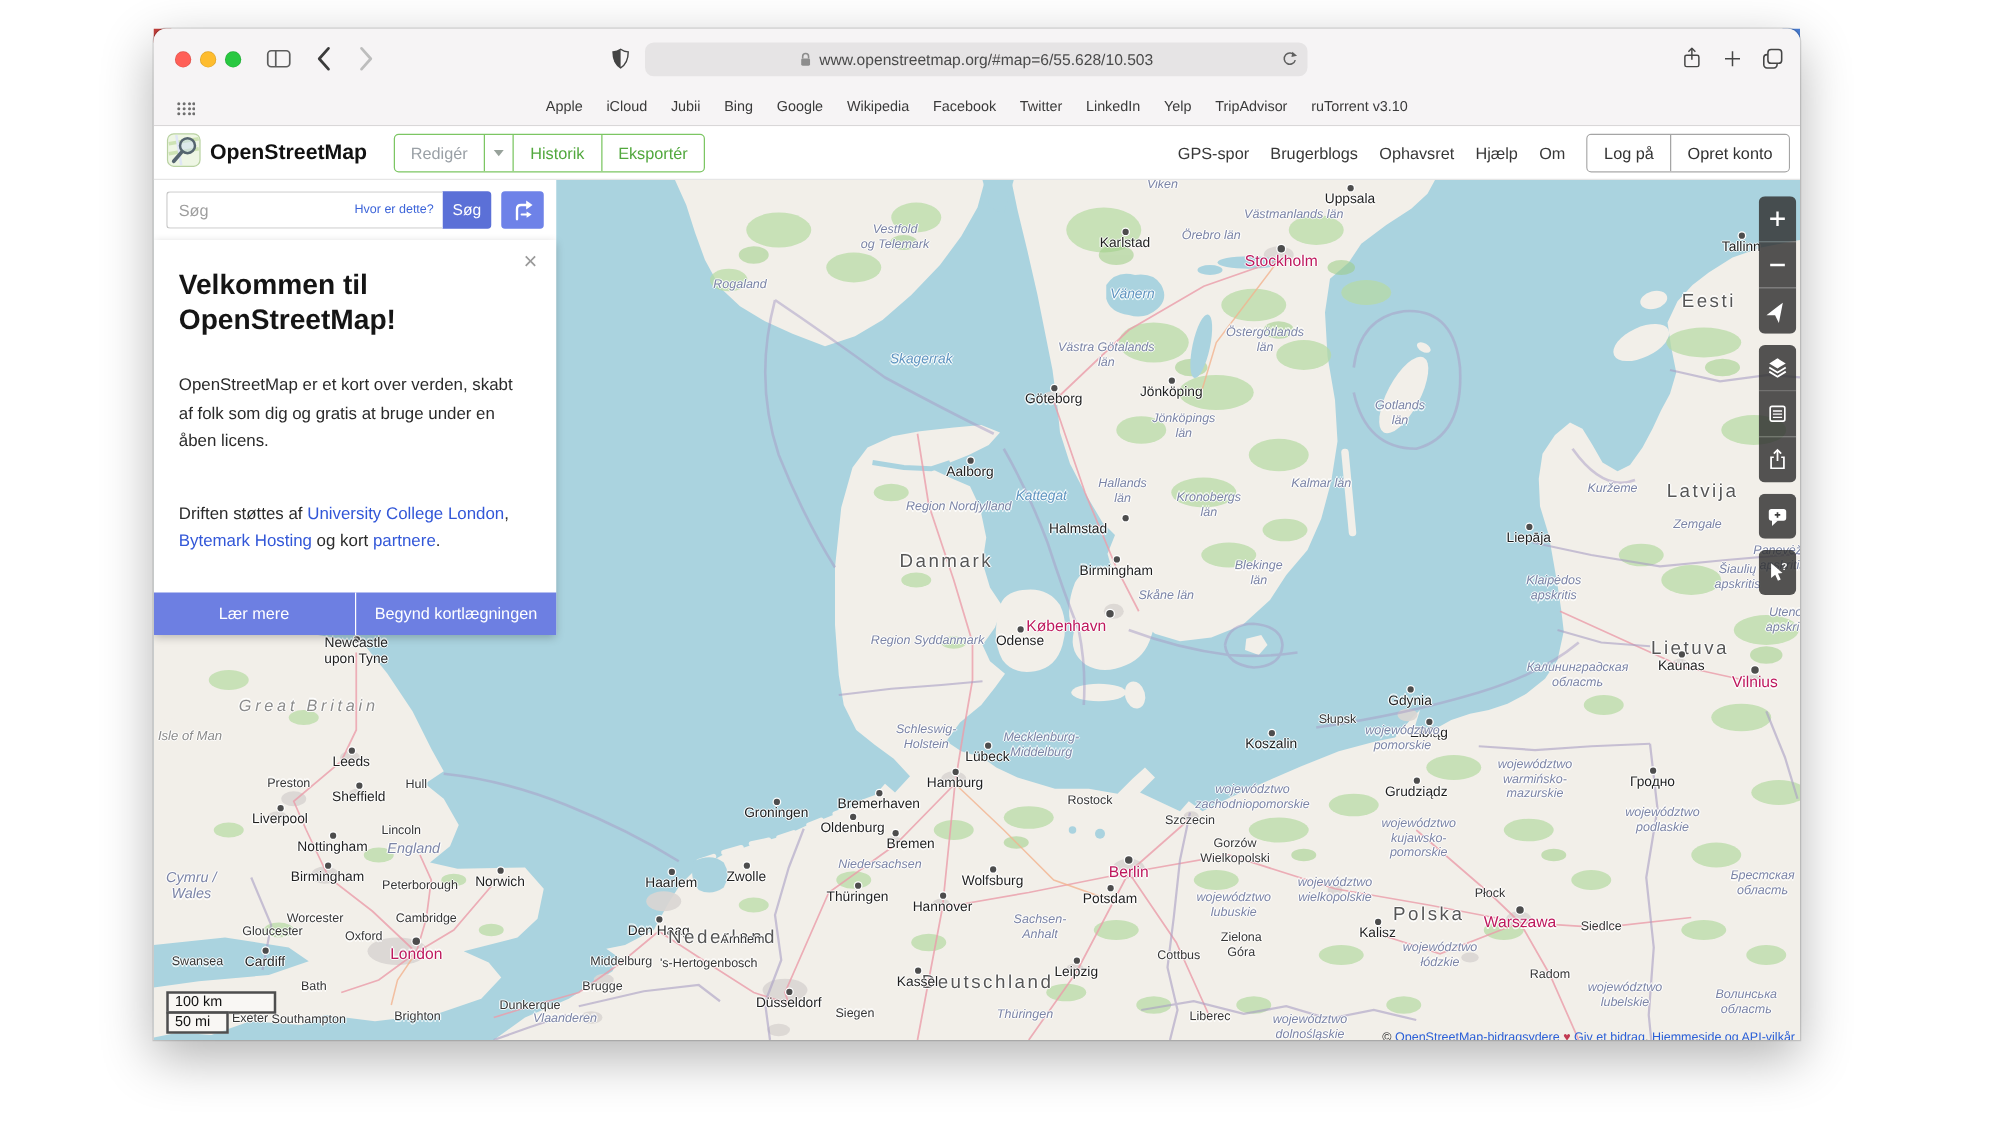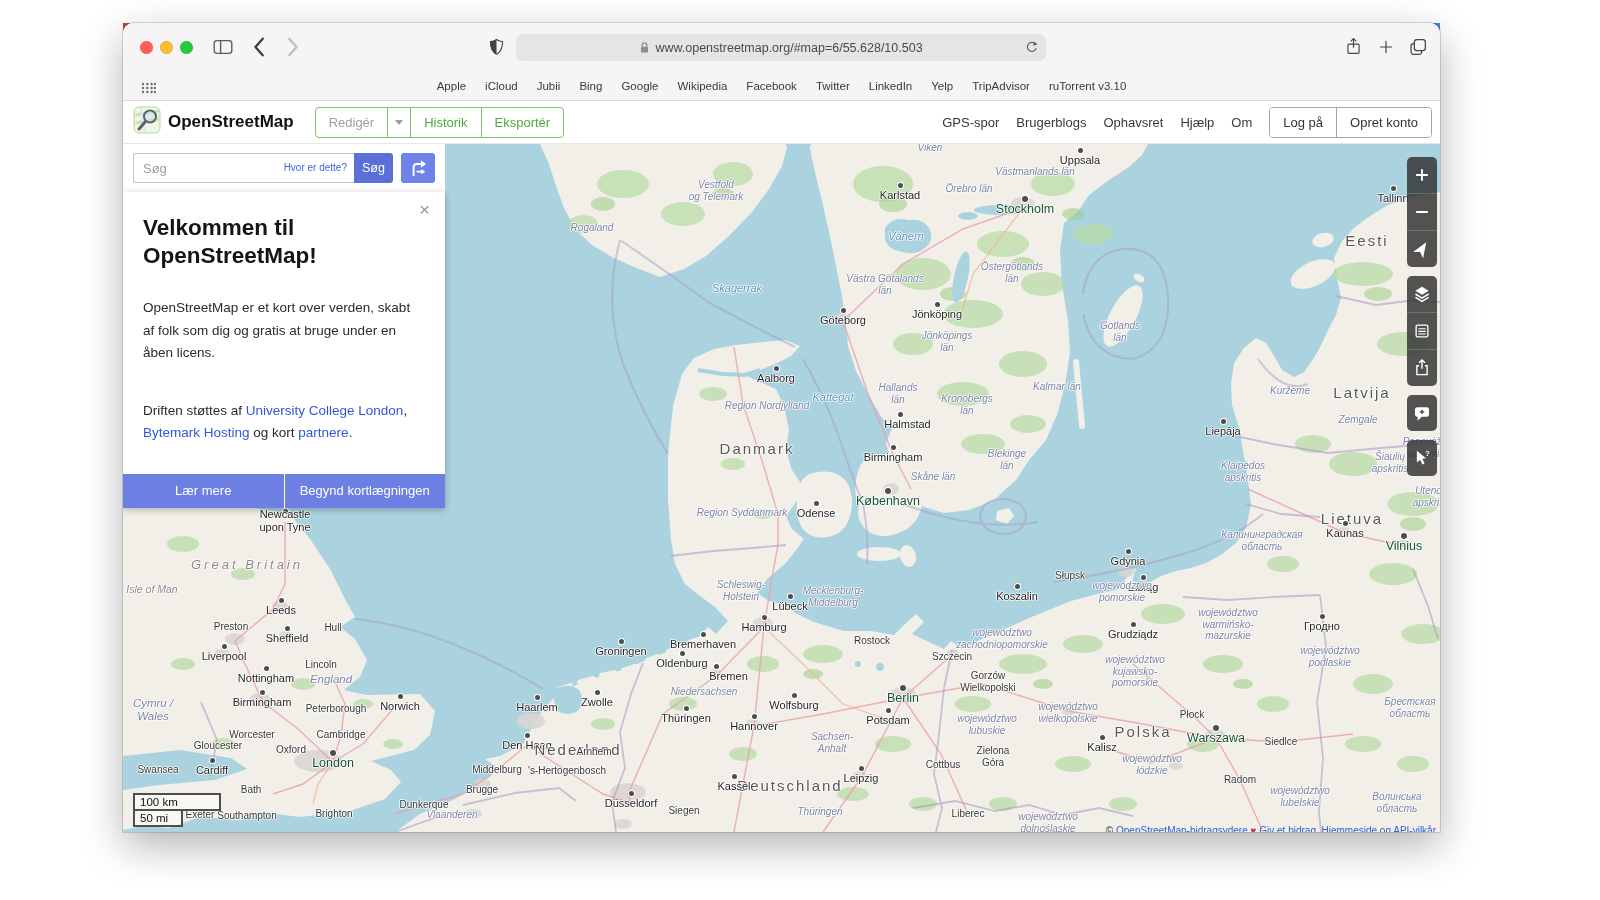--- a/index.html
+++ b/index.html
@@ -46,21 +46,21 @@
   .account-group .acct{display:flex;align-items:center;font-size:13px;color:#333;padding:0 13px;background:#fff;}
   .account-group .acct + .acct{border-left:1px solid #a5a5a5;}
 
   
   .map{position:relative;width:1317px;height:688px;overflow:hidden;background:#aad3df;cursor:grab;}
   .map svg.art{position:absolute;left:0;top:0;z-index:0;}
   .labels{position:absolute;left:0;top:0;width:100%;height:100%;z-index:1;pointer-events:none;}
   .lbl{position:absolute;transform:translate(-50%,-50%);white-space:pre-line;text-align:center;line-height:1.15;
     text-shadow:1px 0 0 rgba(255,255,255,.85),-1px 0 0 rgba(255,255,255,.85),0 1px 0 rgba(255,255,255,.85),0 -1px 0 rgba(255,255,255,.85);}
   .lbl.city{font-size:11px;color:#1f1f1f;}
-  .lbl.capital{font-size:12.5px;color:#14532d;}
+  .lbl.capital{font-size:12.5px;color:#be185d;}
   .lbl.town{font-size:10px;color:#363636;}
   .lbl.country{font-size:15px;color:#565656;letter-spacing:2px;}
   .lbl.region{font-size:10px;font-style:italic;color:#7b84a6;}
   .lbl.region_lg{font-size:11.5px;font-style:italic;color:#7b84a6;}
   .lbl.water{font-size:11px;font-style:italic;color:#5f94c0;}
   .lbl.geo{font-size:13px;font-style:italic;color:#8a8a8a;letter-spacing:3px;}
   .lbl.geo_small{font-size:10.5px;font-style:italic;color:#8a8a8a;}
   .cdot{position:absolute;width:5px;height:5px;margin-left:-2.5px;margin-top:-2.5px;border-radius:50%;background:#4d4d4d;box-shadow:0 0 0 1px #fff;}
   .cdot.cap{width:6px;height:6px;margin-left:-3px;margin-top:-3px;}
 
@@ -482,35 +482,35 @@
           <div class="cdot" style="left: 653px; top: 224px;"></div>
           <div class="lbl city" style="left: 653px; top: 234px;">Aalborg</div>
           <div class="lbl region" style="left: 775px; top: 249px;">Hallands
 län</div>
           <div class="lbl region" style="left: 934px; top: 243px;">Kalmar län</div>
           <div class="lbl region" style="left: 844px; top: 260px;">Kronobergs
 län</div>
           <div class="lbl region" style="left: 644px; top: 262px;">Region Nordjylland</div>
           <div class="lbl water" style="left: 710px; top: 253px;">Kattegat</div>
           <div class="cdot" style="left: 777px; top: 270px;"></div>
-          <div class="lbl city" style="left: 777px; top: 280px; padding-left: 15px;">Halmstad</div>
+          <div class="lbl city" style="left: 732px; top: 280px; padding-left: 15px;">Halmstad</div>
           <div class="lbl country" style="left: 634px; top: 305px;">Danmark</div>
           <div class="cdot" style="left: 770px; top: 303px;"></div>
           <div class="lbl city" style="left: 770px; top: 313px;">Birmingham</div>
           <div class="lbl region" style="left: 884px; top: 315px;">Blekinge
 län</div>
           <div class="lbl region" style="left: 810px; top: 333px;">Skåne län</div>
           <div class="lbl region" style="left: 1267px; top: 318px;">Šiaulių apskritis</div>
           <div class="lbl region" style="left: 1303px; top: 303px;">Panevėžio
 apskritis</div>
           <div class="lbl region" style="left: 1120px; top: 327px;">Klaipėdos
 apskritis</div>
           <div class="lbl region" style="left: 1308px; top: 352px;">Utenos apskritis</div>
           <div class="cdot cap" style="left: 765px; top: 347px;"></div>
-          <div class="lbl capital" style="left: 765px; top: 357px;">København</div>
+          <div class="lbl capital" style="left: 730px; top: 357px;">København</div>
           <div class="cdot" style="left: 693px; top: 359px;"></div>
           <div class="lbl city" style="left: 693px; top: 369px;">Odense</div>
           <div class="lbl region" style="left: 619px; top: 369px;">Region Syddanmark</div>
           <div class="lbl country" style="left: 1229px; top: 375px;">Lietuva</div>
           <div class="cdot" style="left: 1222px; top: 379px;"></div>
           <div class="lbl city" style="left: 1222px; top: 389px;">Kaunas</div>
           <div class="cdot cap" style="left: 1281px; top: 392px;"></div>
           <div class="lbl capital" style="left: 1281px; top: 402px;">Vilnius</div>
           <div class="lbl region" style="left: 1139px; top: 396px;">Калининградская
 область</div>

